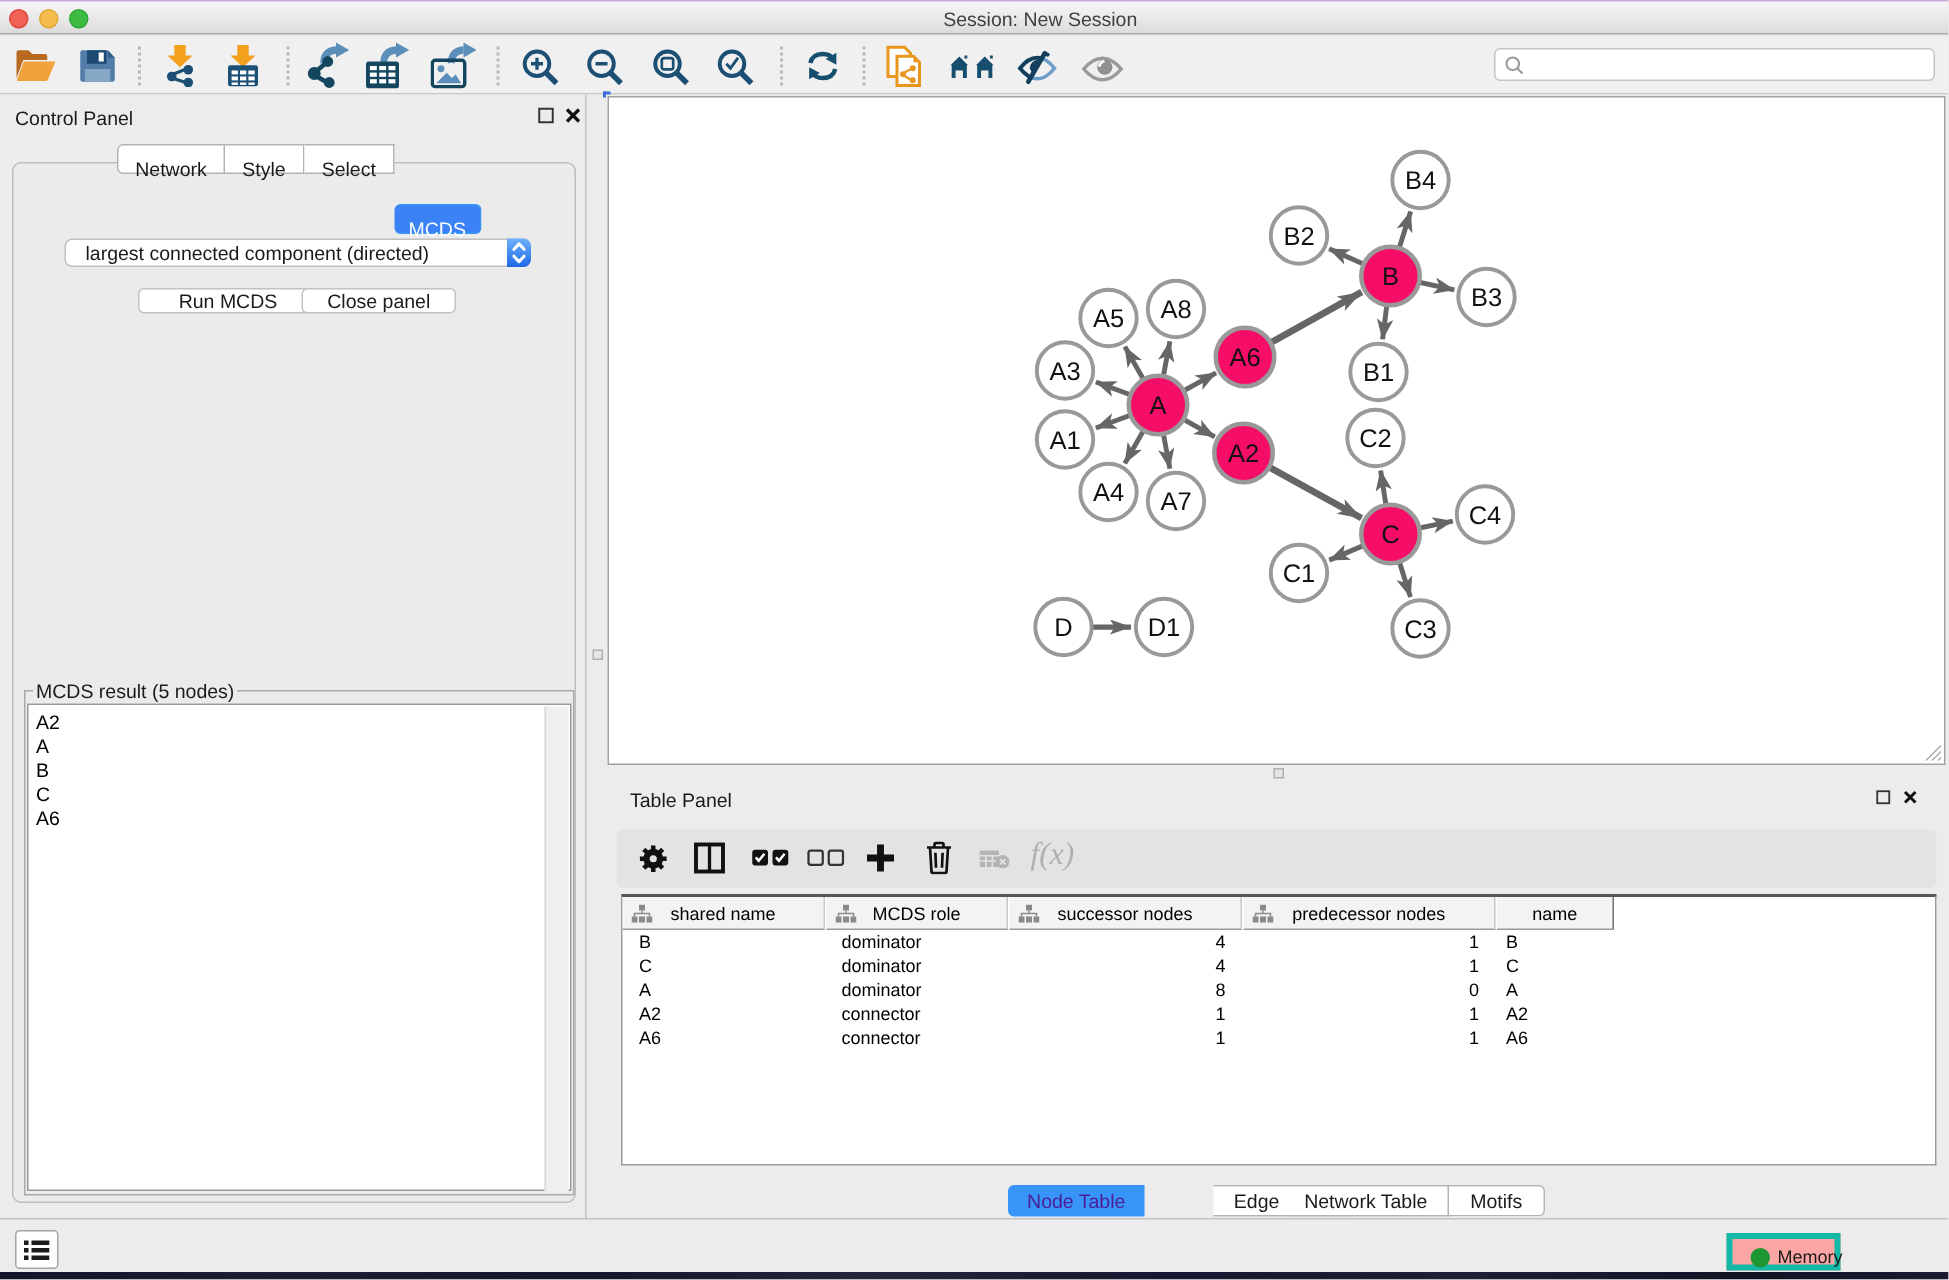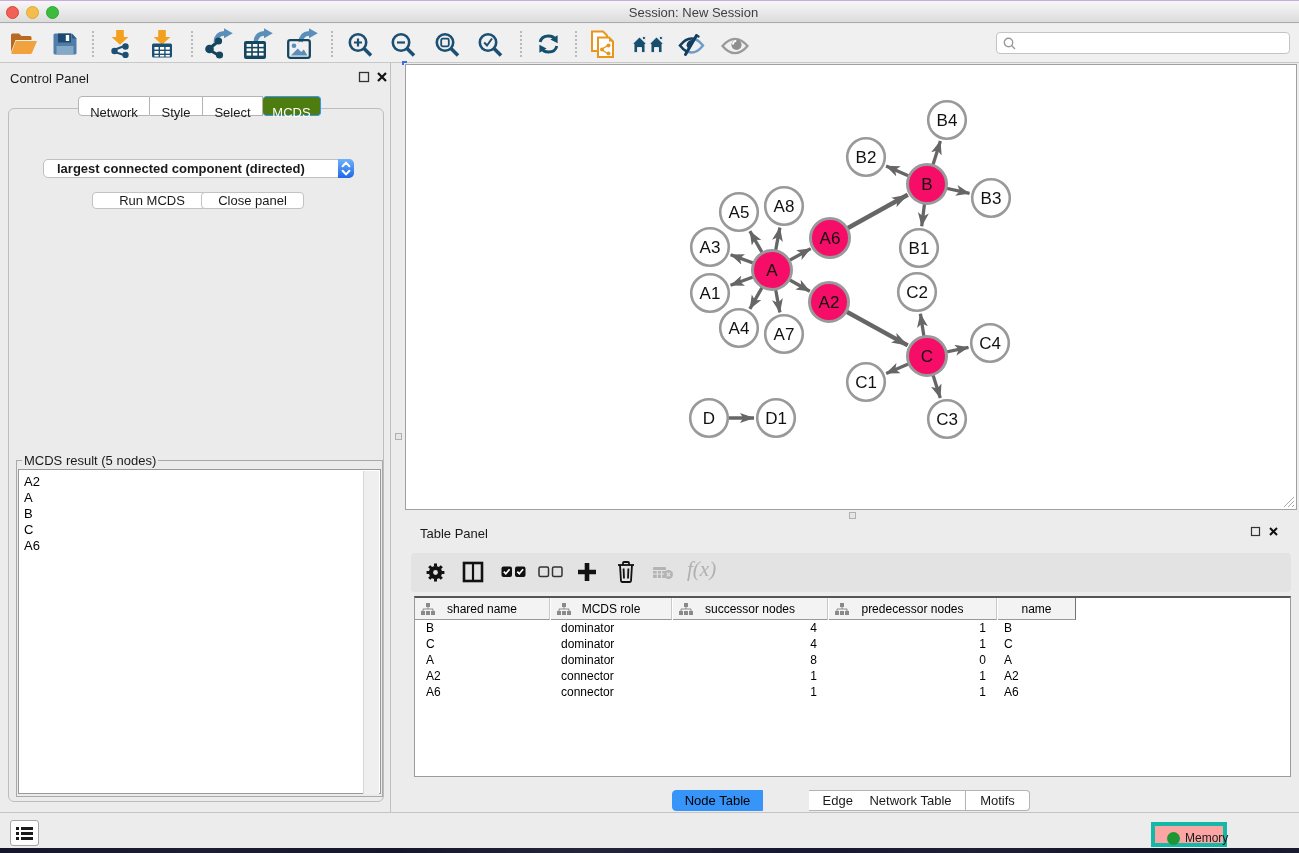--- a/index.html
+++ b/index.html
@@ -23,27 +23,27 @@
 
 #cpanel { left:0; top:63px; width:391px; height:749px; background:#ececec;
   border-right:1px solid #c0c0c0; }
 #cpanel .ptitle { position:absolute; left:10px; top:8px; font-size:13px; color:#1a1a1a; }
 .tabrow { position:absolute; display:flex; }
 .tab { height:20px; font-size:13px; color:#1a1a1a; background:#fff;
   border:1px solid #b4b4b4; border-left:none; display:flex; align-items:center;
   justify-content:center; padding-top:12px;}
 .tab.first { border-left:1px solid #b4b4b4; border-radius:4px 0 0 4px; }
 .tab.last { border-radius:0 4px 4px 0; }
-.tab.sel { background:#4d7c0f; color:#fff; border-color:#3795f9; border-radius:4px; }
+.tab.sel { background:#3b82f6; color:#fff; border-color:#3795f9; border-radius:4px;margin-top:40px; }
 #cpbox { left:8px; top:45px; width:376px; height:694px; border:1px solid #bdbdbd;
   border-radius:6px; background:#ebebeb; }
 #optlabel { left:0; top:74px; width:391px; text-align:center; font-size:13px; color:#1a1a1a; }
 #dropdown { left:43px; top:96px; width:311px; height:19px; background:#fff;
   border:1px solid #c0c0c0; border-radius:5px; font-size:13px; color:#1a1a1a; }
-#dropdown .dtext { position:absolute; left:13px; top:1px;font-weight:bold; }
+#dropdown .dtext { position:absolute; left:13px; top:1px; }
 #dropdown .dcap { position:absolute; right:-1px; top:-1px; width:16px; height:19px;
   border-radius:0 5px 5px 0; background:linear-gradient(#6db2fb,#1e68e8); }
 .mbtn { position:absolute; height:17px; background:#fff; border:1px solid #c2c2c2;
   border-radius:4px; font-size:13px; color:#1a1a1a; text-align:center; padding-top:0px; }
 #fieldset { left:16px; top:397px; width:367px; height:337px;
   border:1px solid #a9a9a9; }
 #fslegend { position:absolute; left:5px; top:-8px; background:#ebebeb;
   font-size:13px; color:#1a1a1a; padding:0 2px; }
 #mcdslist { position:absolute; left:1px; top:8px; width:363px; height:325px; padding-top:4px;
   background:#fff; border:1px solid #999; font-size:13px; color:#000; }
@@ -67,21 +67,21 @@
 .thdr { position:absolute; top:0px; height:22px; background:#f3f3f3;
   border-bottom:1px solid #999; font-size:12px; color:#000; }
 .thdr .ht { position:absolute; width:100%; text-align:center; top:4px; }
 .trow { position:absolute; font-size:12px; color:#000; height:16px; }
 
 .seg { position:absolute; top:270px; height:21px; font-size:13px; color:#1a1a1a;
   background:#fff; border:1px solid #b4b4b4; border-left:none; text-align:center;
   padding-top:2px; }
 .seg.first { border-left:1px solid #b4b4b4; border-radius:4px 0 0 4px; }
 .seg.last { border-radius:0 4px 4px 0; }
-.seg.sel { background:#3795f9; color:#000000; border-color:#3795f9; }
+.seg.sel { background:#3795f9; color:#4c1d95; border-color:#3795f9; }
 
 #statusbar { left:0; top:812px; width:1299px; height:36px; background:#ececec;
   border-top:1px solid #c3c3c3; }
 #bstrip { left:0; top:848px; width:1299px; height:5px; background:linear-gradient(90deg,#14142a 0%,#1c1d33 15%,#15162c 30%,#24253b 45%,#161730 60%,#1e1f35 75%,#121225 90%,#1a1b31 100%); }
 .winctl { position:absolute; font-size:12px; }
 </style>
 </head>
 <body>
 <div class="abs" id="deskedge"></div>
 <div class="abs" id="titlebar">

